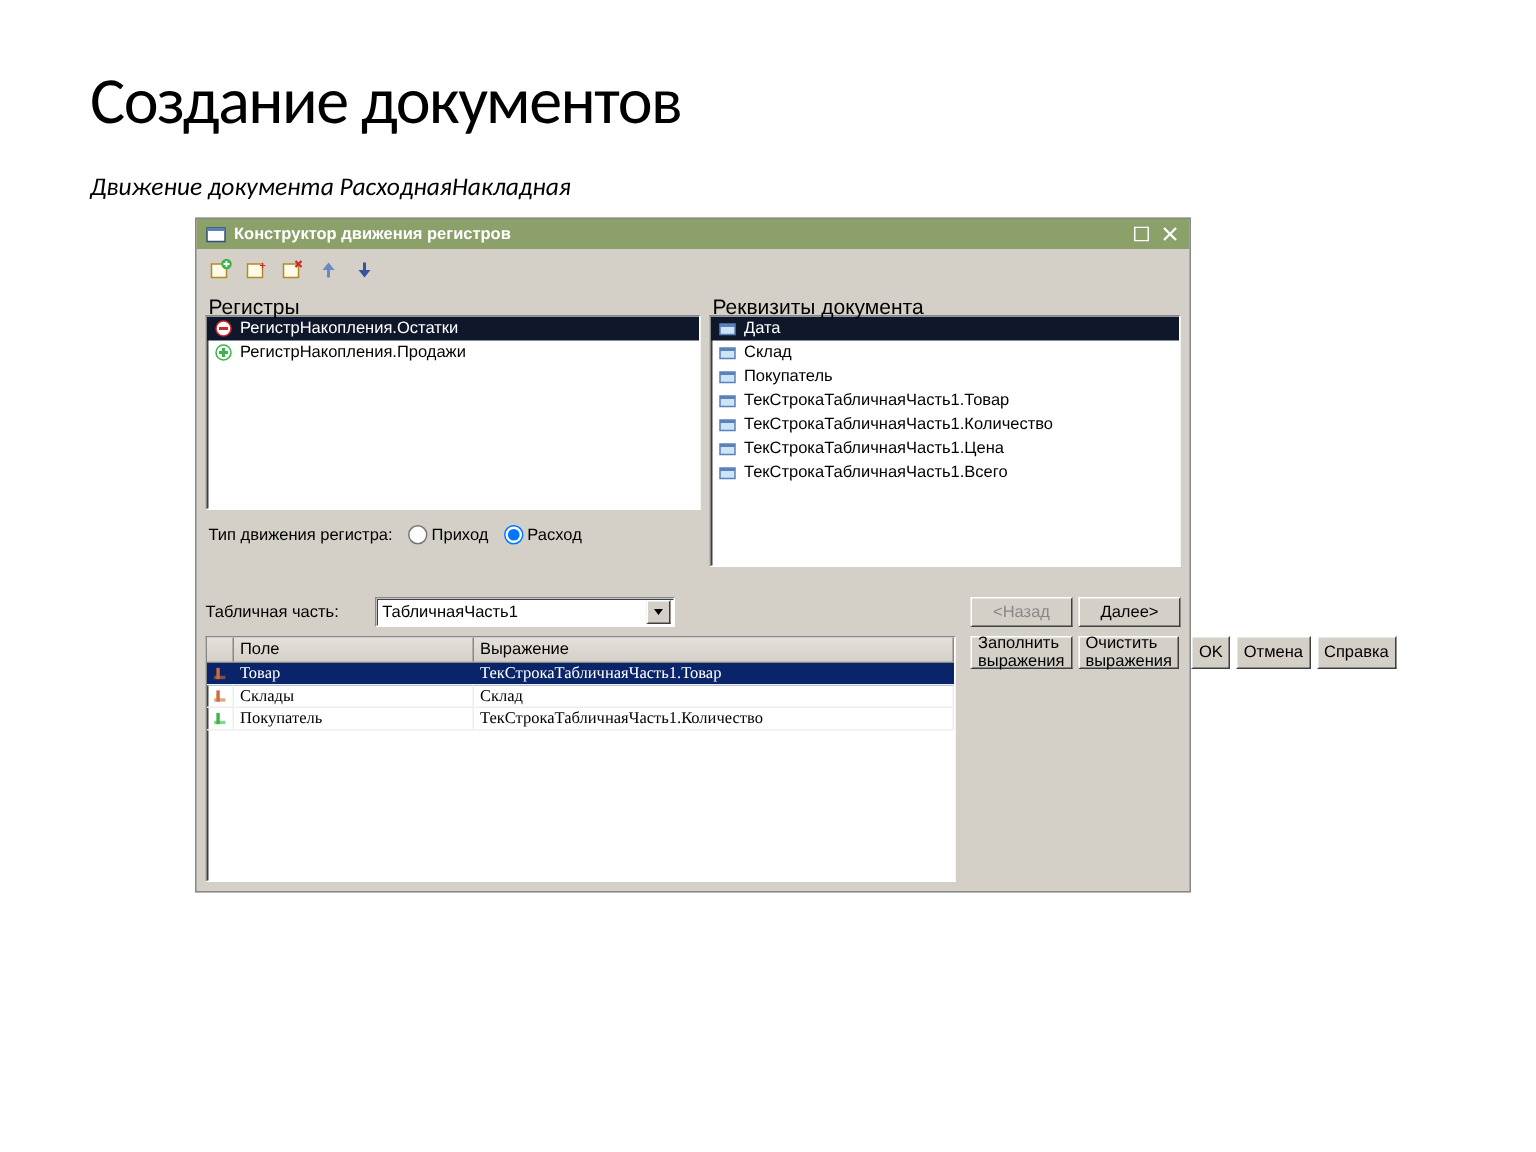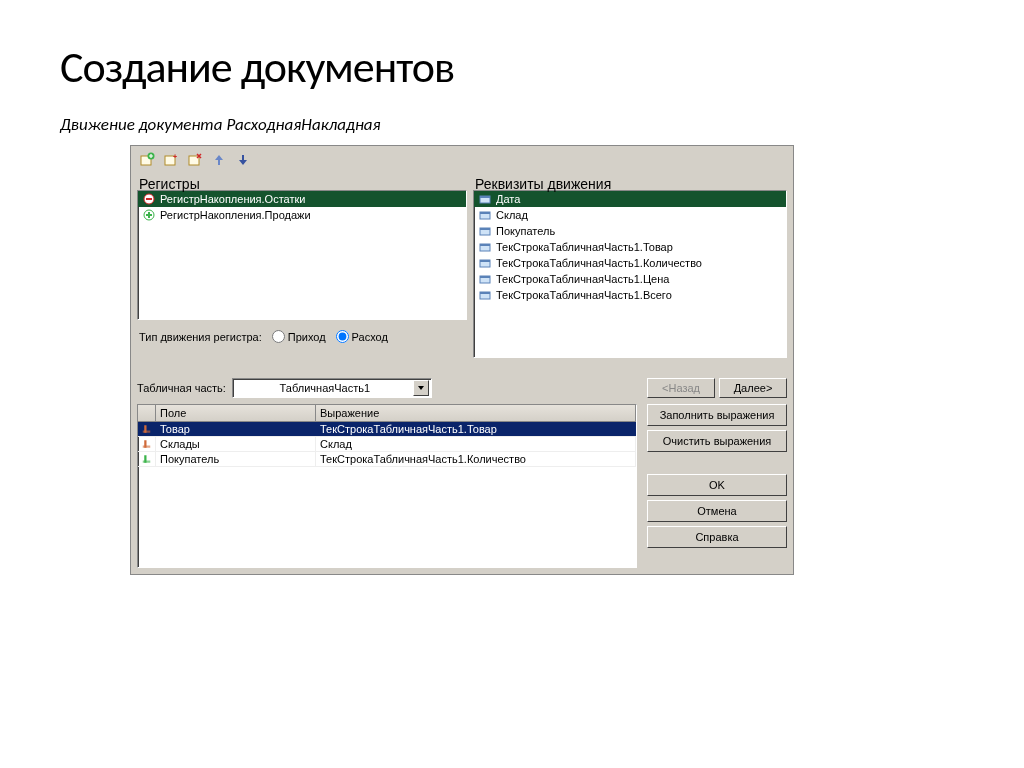--- a/index.html
+++ b/index.html
@@ -78,50 +78,50 @@
     font-size: 11px;
   }
   .listbox .item {
     display: flex; align-items: center;
     gap: 4px;
     padding: 1px 4px;
     white-space: nowrap;
     cursor: default;
   }
   .listbox .item.selected {
-    background: #14532d;
+    background: #0f172a;
     color: #fff;
   }
   .left-col { flex: 0 0 330px; }
   .right-col { flex: 1; }
   .move-type-row {
     margin-top: 6px;
     background: #d4d0c8;
     padding: 4px 2px;
     font-size: 11px;
     display: flex; align-items: center; gap: 10px;
   }
   .radio { display: inline-flex; align-items: center; gap: 3px; }
   .radio input { margin: 0; }
   .midrow {
     margin-top: 20px;
-    display: flex; align-items: center; gap: 6px;
+    display: flex; align-items: center; gap: 24px;
     font-size: 11px;
   }
   .combo {
     display: inline-flex; align-items: center;
     background: #fff;
     border: 1px solid #888;
     border-right-color:#fff; border-bottom-color:#fff;
     box-shadow: inset 1px 1px 0 #404040;
     height: 20px;
     width: 200px;
     padding: 0 2px 0 4px;
   }
-  .combo .combo-val { flex: 1; text-align: center; }
+  .combo .combo-val { flex: 1; }
   .combo .combo-btn {
     width: 16px; height: 16px;
     background:#d4d0c8;
     border:1px solid #fff;
     border-right-color:#404040;border-bottom-color:#404040;
     display:flex;align-items:center;justify-content:center;
   }
   .grid-wrap {
     margin-top: 6px;
     display: flex; gap: 10px;
@@ -144,26 +144,26 @@
   .gh {
     padding: 2px 4px;
     border-right: 1px solid #888;
     font-size: 11px;
     background: linear-gradient(#e6e2db,#d4d0c8);
   }
   .col-icon { width: 18px; }
   .col-field { width: 160px; }
   .col-expr { flex:1; }
   .grow { display: flex; border-bottom: 1px solid #eee; }
-  .gc { padding: 1px 4px; border-right: 1px solid #eee; display:flex; align-items:center; gap:4px;}
+  .gc { padding: 1px 4px; border-right: 1px solid #eee; display:flex; align-items:center; gap:4px;font-family:Liberation Serif, serif;}
   .grow.selected { background: #0a246a; color:#fff; }
   .grow.selected .gc { border-right-color: #0a246a; }
   .btncol {
     width: 140px;
-    display: flex; flex-direction: column; gap: 4px;
+    display: flex; gap: 4px;
     align-items: stretch;
   }
   .btn {
     height: 22px;
     background: #d4d0c8;
     border: 1px solid #fff;
     border-right-color:#404040; border-bottom-color:#404040;
     font-size: 11px;
     cursor: pointer;
     display: flex; align-items:center; justify-content:center;
@@ -175,20 +175,40 @@
   .ico { width:14px;height:14px;display:inline-block;flex-shrink:0; }
   .listbox.tall { height: 168px; }
 </style>
 </head>
 <body>
 
 <h1>Создание документов</h1>
 <div class="subtitle">Движение документа РасходнаяНакладная</div>
 
 <div class="window">
+  <div class="titlebar">
+    <span class="ico">
+      <svg viewBox="0 0 14 14">
+          <rect x="1" y="3" width="12" height="9" fill="#fff" stroke="#30507a"></rect>
+          <rect x="1" y="3" width="12" height="2" fill="#5a82b8"></rect>
+        </svg>
+    </span>
+    <span class="title-text">Конструктор движения регистров</span>
+    <span class="win-btn">
+      <svg viewBox="0 0 10 10">
+          <rect x="0.5" y="0.5" width="9" height="9" fill="none" stroke="#fff"></rect>
+        </svg>
+    </span>
+    <span class="win-btn">
+      <svg viewBox="0 0 10 10">
+          <line x1="1" y1="1" x2="9" y2="9" stroke="#fff" stroke-width="1.5"></line>
+          <line x1="9" y1="1" x2="1" y2="9" stroke="#fff" stroke-width="1.5"></line>
+        </svg>
+    </span>
+  </div>
 
   <div class="toolbar">
     <span class="tbtn">
       <svg width="16" height="16" viewBox="0 0 16 16">
           <rect x="2" y="4" width="10" height="9" fill="#fffbe6" stroke="#b08b2a"></rect>
           <circle cx="12" cy="4" r="3.5" fill="#3cb44b"></circle>
           <path d="M12 2v4M10 4h4" stroke="#fff" stroke-width="1.2"></path>
         </svg>
     </span>
     <span class="tbtn">
@@ -248,21 +268,21 @@
             <span>Приход</span>
           </label>
           <label class="radio">
             <input type="radio" name="mt" checked="" style="">
             <span>Расход</span>
           </label>
         </div>
       </div>
 
       <div class="right-col">
-        <div class="group-label">Реквизиты движения</div>
+        <div class="group-label">Реквизиты документа</div>
         <div class="listbox tall" id="docAttrsList">
             <div class="item selected">
               <span class="ico"><svg viewBox="0 0 14 14">
                   <rect x="2" y="4" width="10" height="7" fill="#cfe3f7" stroke="#5a82b8"></rect>
                   <rect x="2" y="4" width="10" height="2" fill="#5a82b8"></rect>
                 </svg></span>
               <span>Дата</span>
             </div>
             <div class="item">
               <span class="ico"><svg viewBox="0 0 14 14">

